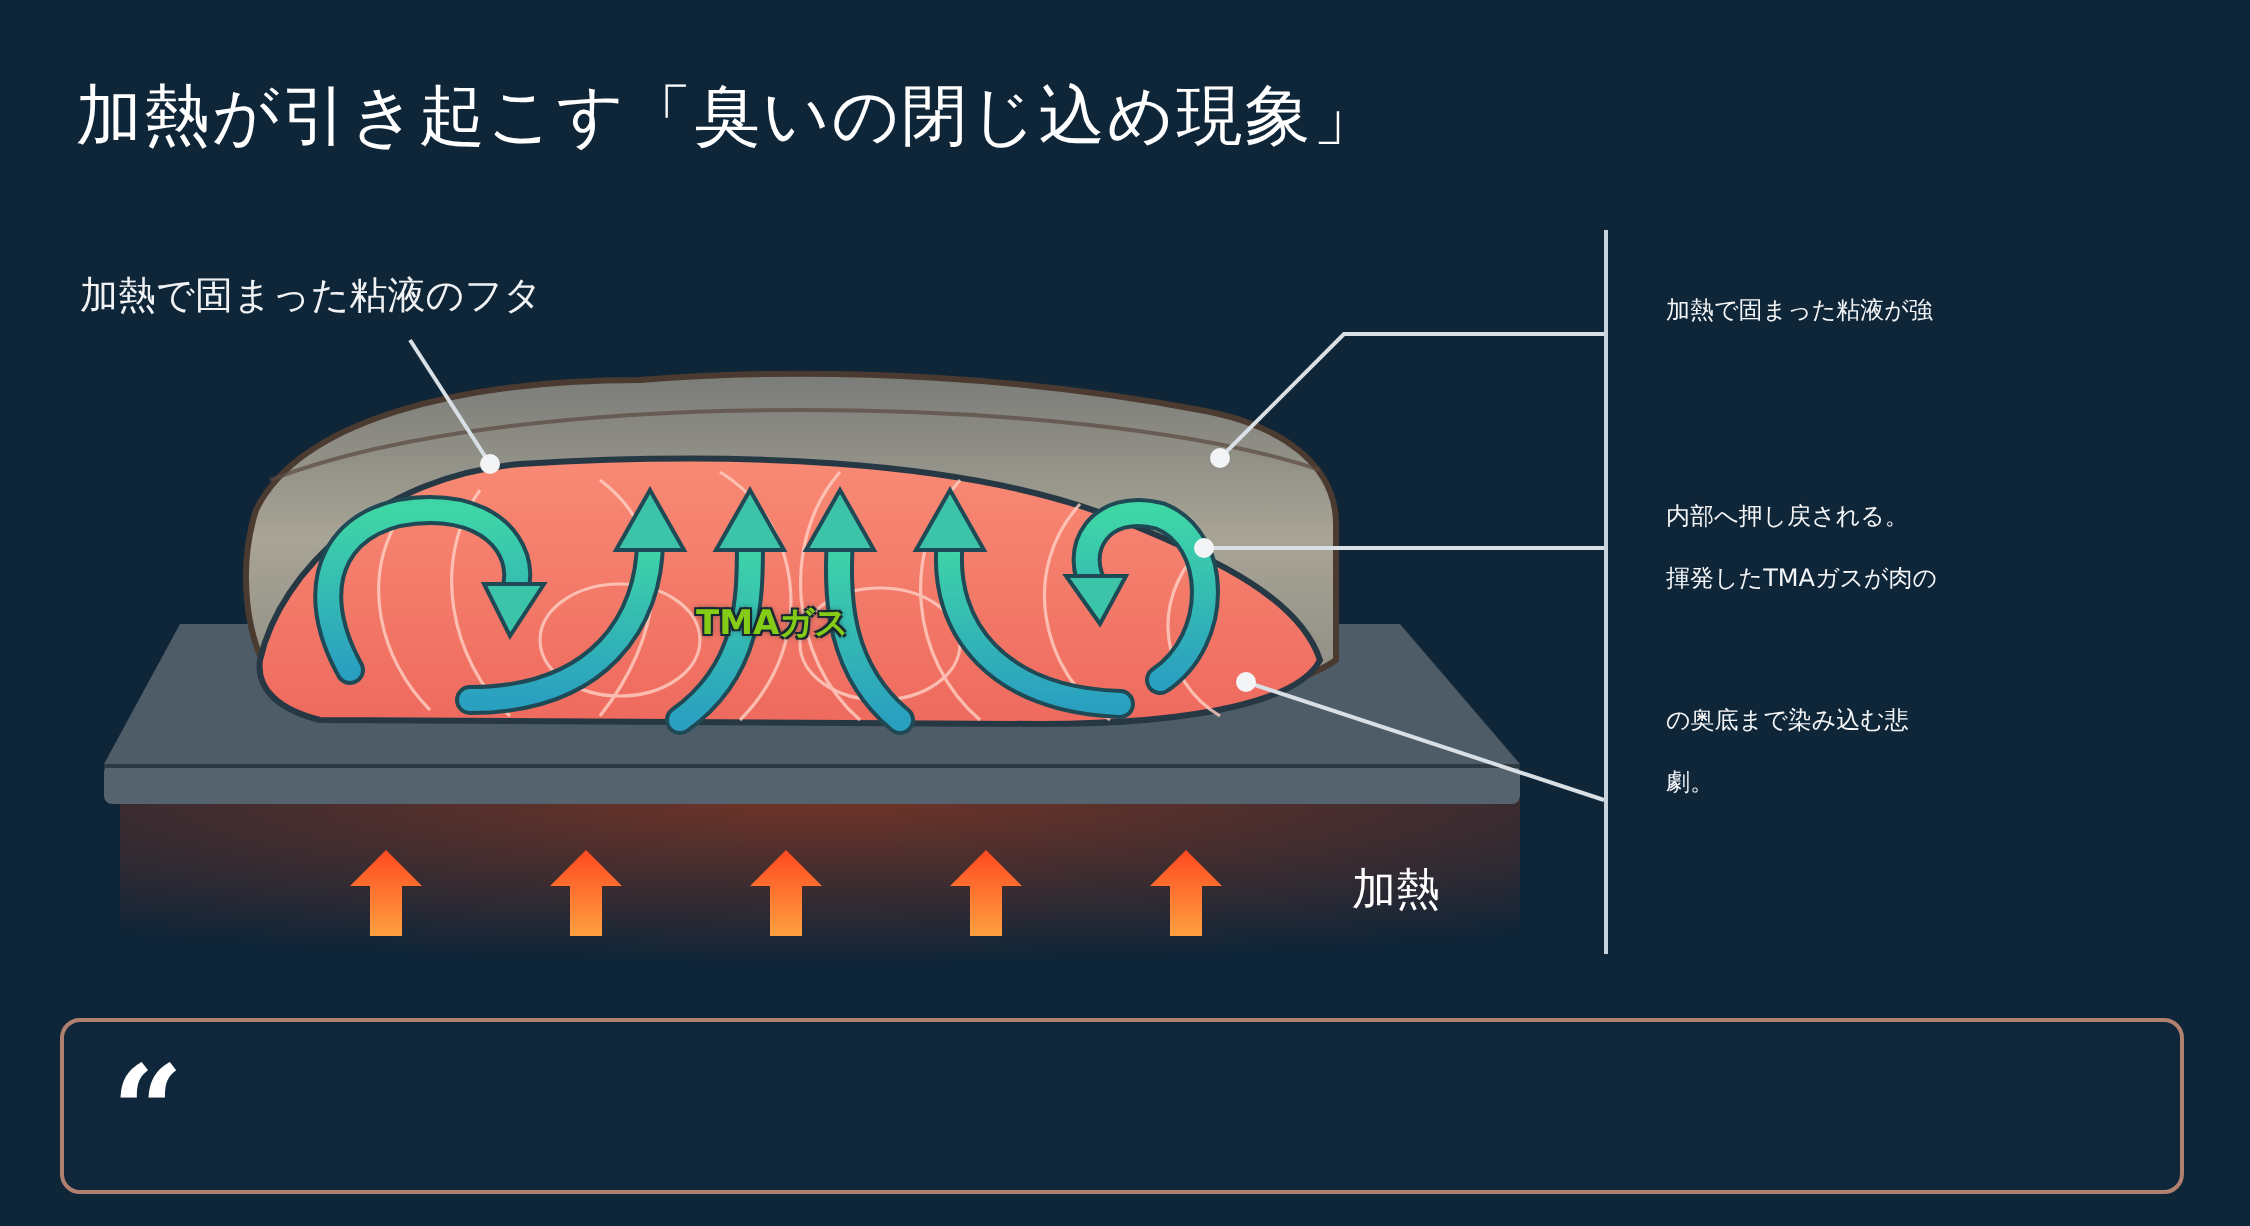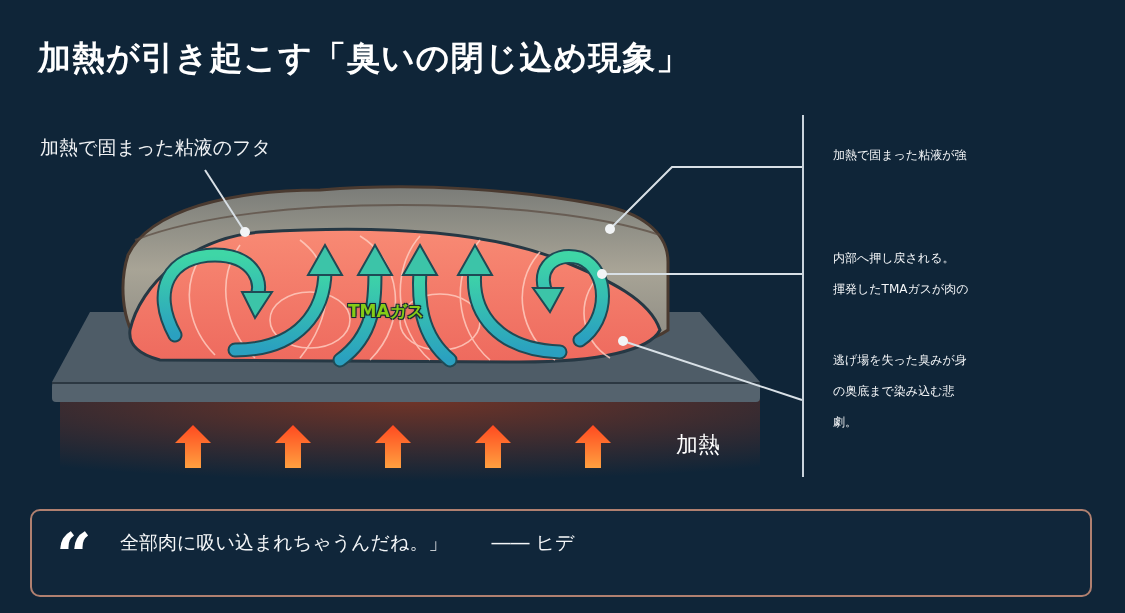--- a/index.html
+++ b/index.html
@@ -5,21 +5,21 @@
   html, body { margin:0; padding:0; }
   body {
     width:1125px; height:613px; overflow:hidden;
     background:#0f2538;
     font-family:"DejaVu Sans", sans-serif;
     color:#f4f6f8;
     position:relative;
   }
   .title {
     position:absolute; left:38px; top:36px;
-    font-size:33px; font-weight:bold; letter-spacing:1px;
+    font-size:33px; font-weight:normal; letter-spacing:1px;
     color:#ffffff; white-space:nowrap;text-align:right;
   }
   .label-lid {
     position:absolute; left:40px; top:135px;
     font-size:19px; color:#f0f2f4; white-space:nowrap;
   }
   .diagram { position:absolute; left:0; top:0; width:1125px; height:613px; }
   .vline {
     position:absolute; left:802px; top:115px; width:2px; height:362px;
     background:#c9d3dc;
@@ -187,23 +187,21 @@
 <div class="vline"></div>
 
 <div class="note note1">
   <div>加熱で固まった粘液が強</div>
 </div>
 <div class="note note2">
   <div>内部へ押し戻される。</div>
   <div>揮発したTMAガスが肉の</div>
 </div>
 <div class="note note3">
-  <div>逃げ場を失った臭みが身</div>
   <div>の奥底まで染み込む悲</div>
   <div>劇。</div>
 </div>
 
 <div class="quote-box">
   <div class="quote-mark">“</div>
   <div class="quote-text">
-    <div><span>全部肉に吸い込まれちゃうんだね。」</span><span class="quote-author">―― ヒデ</span></div>
   </div>
 </div>
 
 </body></html>

